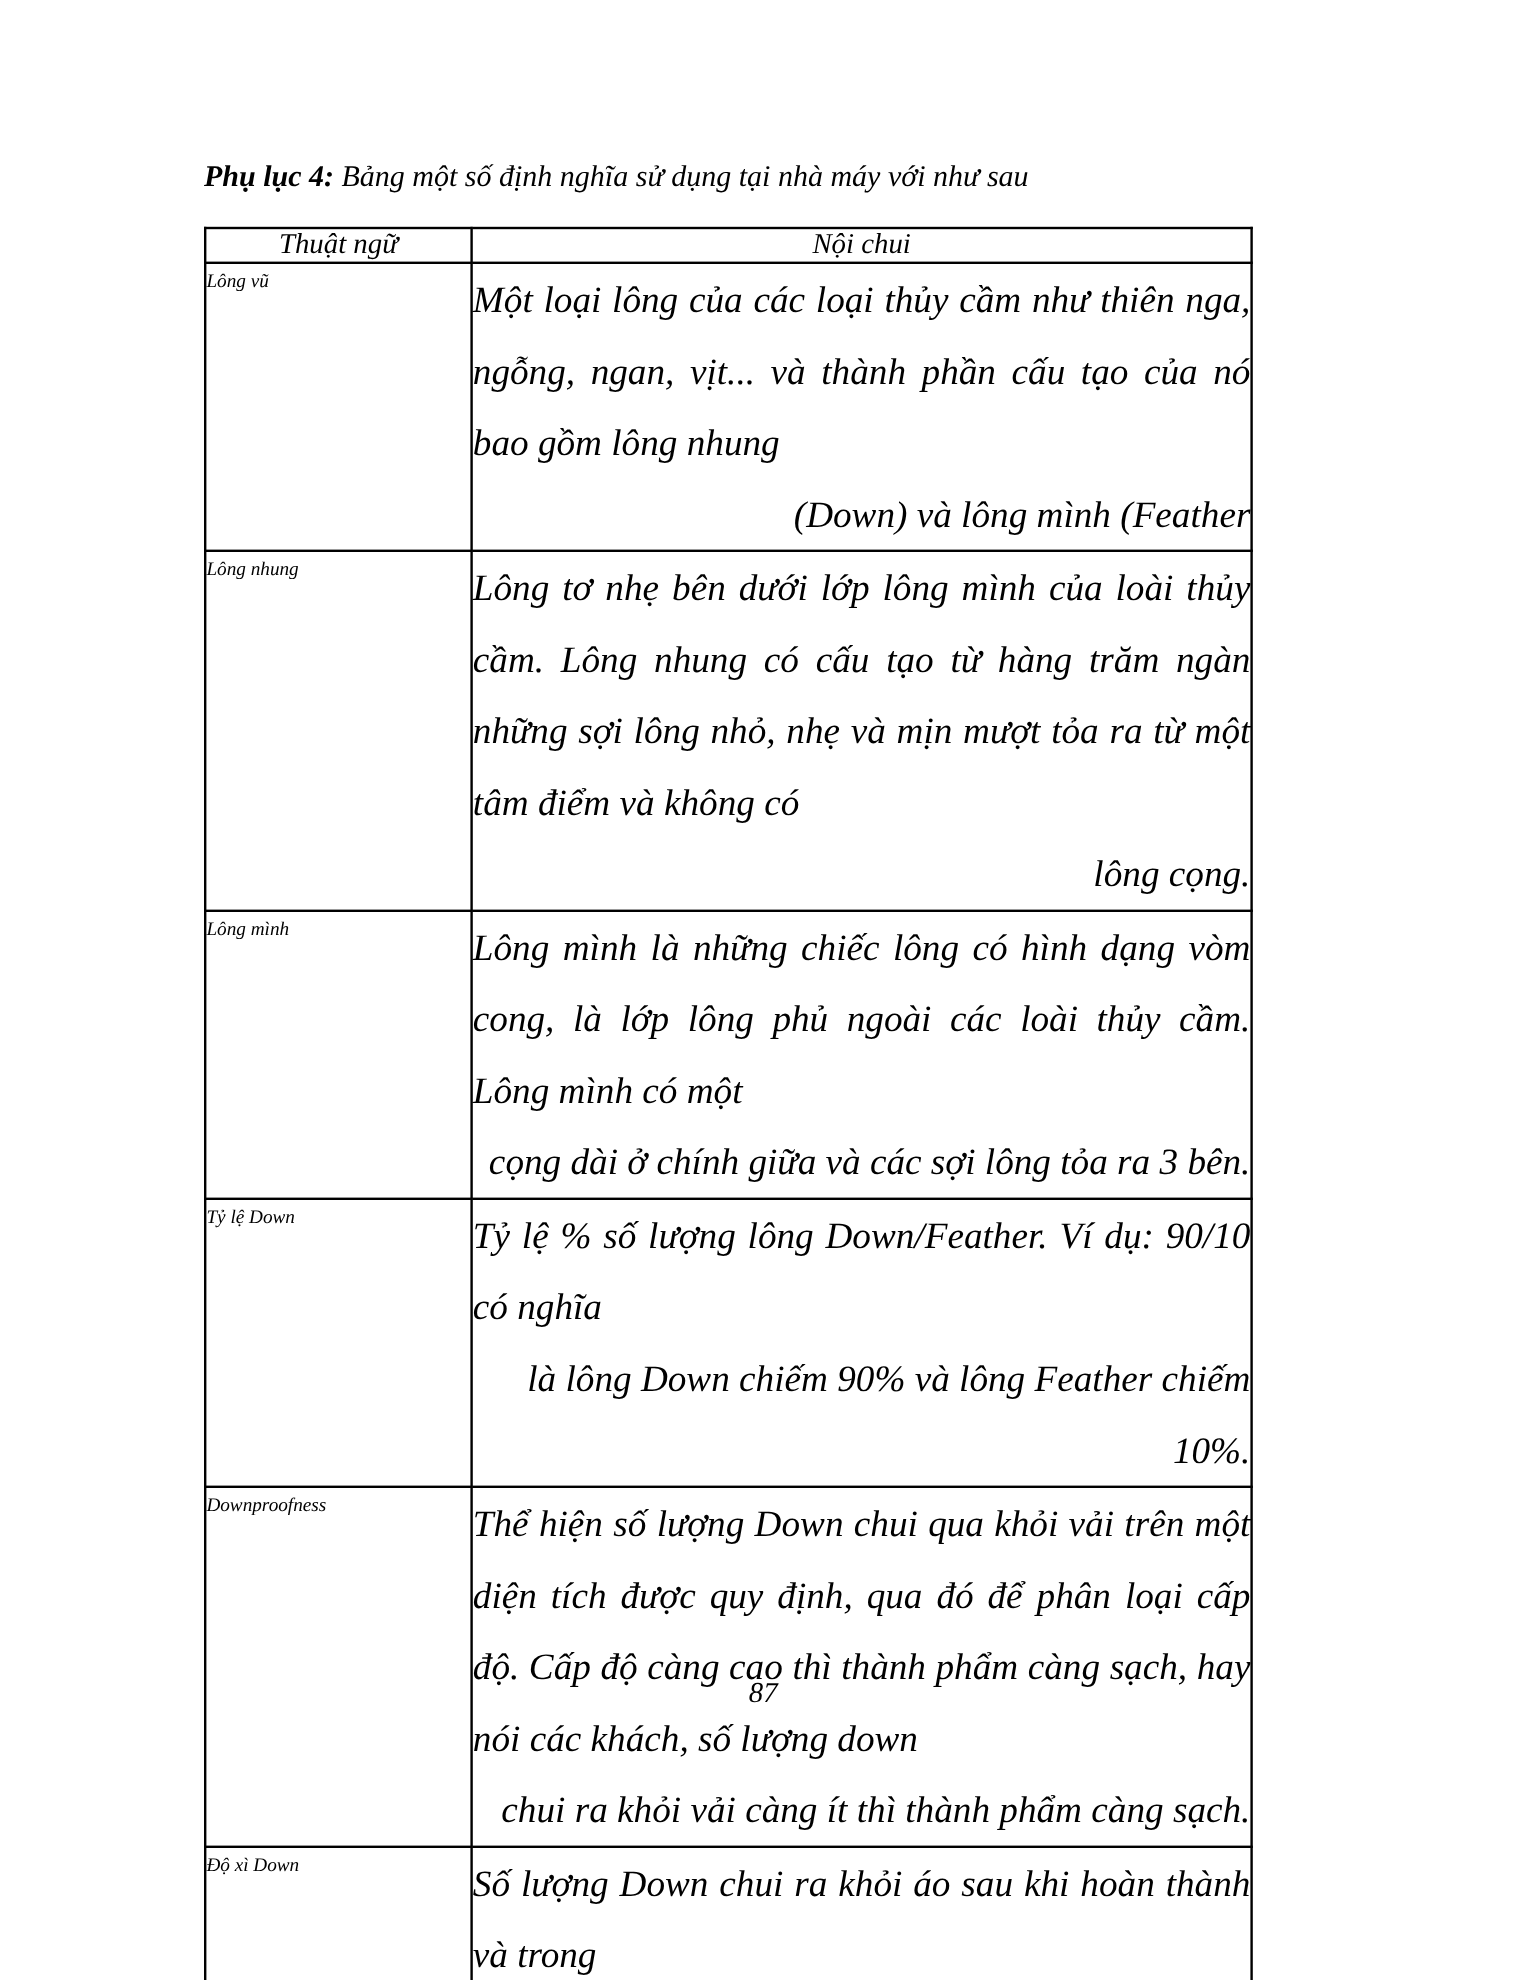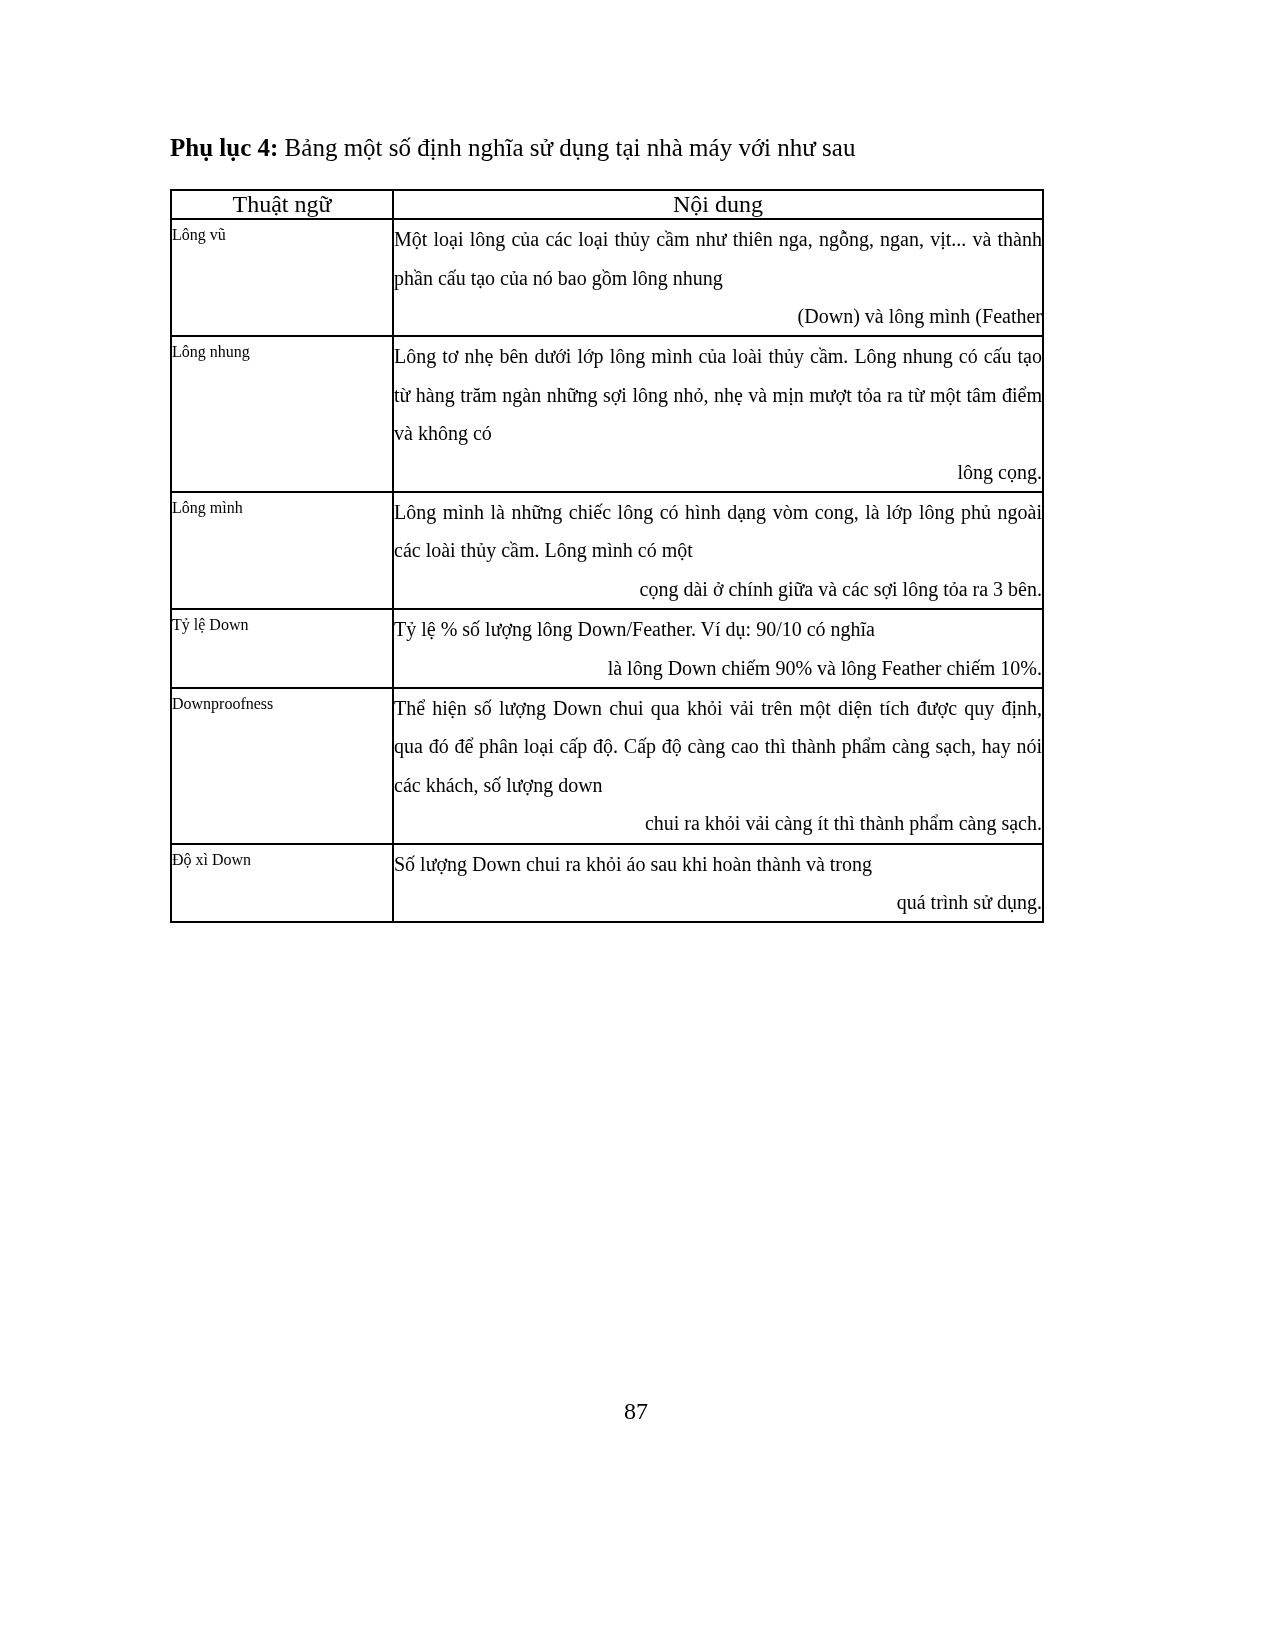--- a/index.html
+++ b/index.html
@@ -12,20 +12,21 @@
     color: #000000;
   }
   .page {
     position: relative;
     width: 1275px;
     height: 1650px;
     margin: 0 auto;
     background: #ffffff;
     box-sizing: border-box;
     overflow: hidden;
+    font-style: italic;
   }
   .content {
     position: absolute;
     left: 170px;
     top: 132px;
     width: 872px;
   }
   .doc-title {
     font-size: 25px;
     line-height: 1.25;
@@ -54,21 +55,21 @@
     padding: 22px 8px 24px 8px;
     font-size: 24px;
   }
   .term-cell {
     padding: 14px 6px 14px 10px;
     font-size: 16px;
     line-height: 1.9;
   }
   .content-cell {
     padding: 14px 14px 14px 14px;
-    font-size: 20px;
+    font-size: 31px;
     line-height: 1.92;
     text-align: justify;
     text-justify: inter-word;
     margin-left: 41px;
   }
   .content-cell p {
     margin: 0;
   }
   .content-cell p.nojust {
     text-align: right;
@@ -92,21 +93,21 @@
     <div class="doc-title"><span class="label">Phụ lục 4:</span><span> Bảng một số định nghĩa sử dụng tại nhà máy với như sau</span></div>
 
     <table class="def-table">
       <colgroup>
         <col class="c-term">
         <col class="c-content">
       </colgroup>
       <tbody>
         <tr>
           <td class="hdr-cell">Thuật ngữ</td>
-          <td class="hdr-cell">Nội dung</td>
+          <td class="hdr-cell">Nội chui</td>
         </tr>
 
         <tr>
           <td class="term-cell">Lông vũ</td>
           <td class="content-cell">
             <p>Một loại lông của các loại thủy cầm như thiên nga, ngỗng, ngan, vịt... và thành phần cấu tạo của nó bao gồm lông nhung</p>
             <p class="nojust">(Down) và lông mình (Feather</p>
           </td>
         </tr>
 

